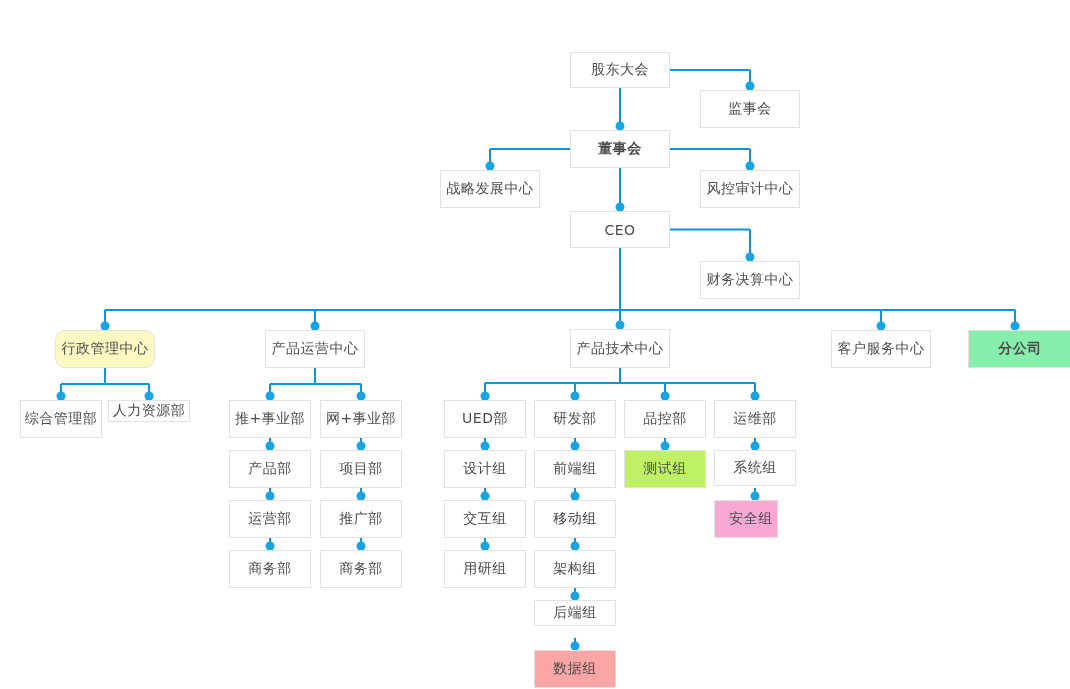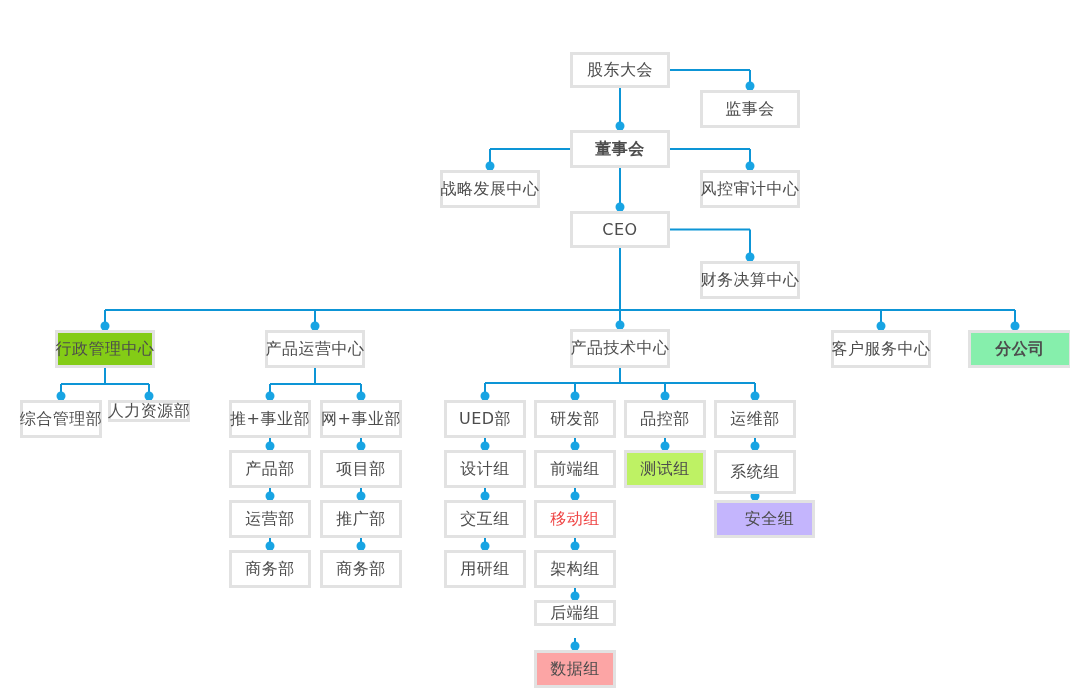--- a/index.html
+++ b/index.html
@@ -18,23 +18,23 @@
   #wires {
     position: absolute;
     left: 0;
     top: 0;
     pointer-events: none;
   }
   .org-node {
     position: absolute;
     box-sizing: border-box;
     background: #ffffff;
-    border: 3px solid #eab308;
+    border: 1px solid #eab308;
     color: #4c4c4c;
-    font-size: 16px;
+    font-size: 14px;
     display: flex;
     align-items: center;
     justify-content: center;
     white-space: nowrap;
     letter-spacing: 0.5px;
     z-index: 2;
   }
 </style>
 </head>
 <body>
@@ -127,44 +127,44 @@
       <circle cx="755" cy="496" r="4.5" fill="#18a4e3"></circle>
     </svg>
   <div id="nodes">
       <div class="org-node" style="left: 570px; top: 52px; width: 100px; height: 36px; border-color: rgb(226, 226, 226); background: rgb(255, 255, 255); color: rgb(76, 76, 76);">股东大会</div>
       <div class="org-node" style="left: 700px; top: 90px; width: 100px; height: 38px; border-color: rgb(226, 226, 226); background: rgb(255, 255, 255); color: rgb(76, 76, 76);">监事会</div>
       <div class="org-node" style="left: 570px; top: 130px; width: 100px; height: 38px; border-color: rgb(226, 226, 226); background: rgb(255, 255, 255); color: rgb(76, 76, 76); font-weight: bold;">董事会</div>
       <div class="org-node" style="left: 440px; top: 170px; width: 100px; height: 38px; border-color: rgb(226, 226, 226); background: rgb(255, 255, 255); color: rgb(76, 76, 76);">战略发展中心</div>
       <div class="org-node" style="left: 700px; top: 170px; width: 100px; height: 38px; border-color: rgb(226, 226, 226); background: rgb(255, 255, 255); color: rgb(76, 76, 76);">风控审计中心</div>
       <div class="org-node" style="left: 570px; top: 211px; width: 100px; height: 37px; border-color: rgb(226, 226, 226); background: rgb(255, 255, 255); color: rgb(76, 76, 76);">CEO</div>
       <div class="org-node" style="left: 700px; top: 261px; width: 100px; height: 38px; border-color: rgb(226, 226, 226); background: rgb(255, 255, 255); color: rgb(76, 76, 76);">财务决算中心</div>
-      <div class="org-node" style="left: 55px; top: 330px; width: 100px; height: 38px; border-color: rgb(226, 226, 226); background: #84cc16; color: rgb(76, 76, 76);">行政管理中心</div>
+      <div class="org-node" style="left: 55px; top: 330px; width: 100px; height: 38px; border-color: rgb(226, 226, 226); background: #fef9c3; color: rgb(76, 76, 76); border-radius: 10px;">行政管理中心</div>
       <div class="org-node" style="left: 265px; top: 330px; width: 100px; height: 38px; border-color: rgb(226, 226, 226); background: rgb(255, 255, 255); color: rgb(76, 76, 76);">产品运营中心</div>
       <div class="org-node" style="left: 570px; top: 329px; width: 100px; height: 39px; border-color: rgb(226, 226, 226); background: rgb(255, 255, 255); color: rgb(76, 76, 76);">产品技术中心</div>
       <div class="org-node" style="left: 831px; top: 330px; width: 100px; height: 38px; border-color: rgb(226, 226, 226); background: rgb(255, 255, 255); color: rgb(76, 76, 76);">客户服务中心</div>
       <div class="org-node" style="left: 968px; top: 330px; width: 104px; height: 38px; border-color: rgb(226, 226, 226); background: #86efac; color: rgb(76, 76, 76); font-weight: bold;">分公司</div>
       <div class="org-node" style="left: 20px; top: 400px; width: 82px; height: 38px; border-color: rgb(226, 226, 226); background: rgb(255, 255, 255); color: rgb(76, 76, 76);">综合管理部</div>
       <div class="org-node" style="left: 108px; top: 400px; width: 82px; height: 22px; border-color: rgb(226, 226, 226); background: rgb(255, 255, 255); color: rgb(76, 76, 76);">人力资源部</div>
       <div class="org-node" style="left: 229px; top: 400px; width: 82px; height: 38px; border-color: rgb(226, 226, 226); background: rgb(255, 255, 255); color: rgb(76, 76, 76);">推+事业部</div>
       <div class="org-node" style="left: 320px; top: 400px; width: 82px; height: 38px; border-color: rgb(226, 226, 226); background: rgb(255, 255, 255); color: rgb(76, 76, 76);">网+事业部</div>
       <div class="org-node" style="left: 444px; top: 400px; width: 82px; height: 38px; border-color: rgb(226, 226, 226); background: rgb(255, 255, 255); color: rgb(76, 76, 76);">UED部</div>
       <div class="org-node" style="left: 534px; top: 400px; width: 82px; height: 38px; border-color: rgb(226, 226, 226); background: rgb(255, 255, 255); color: rgb(76, 76, 76);">研发部</div>
       <div class="org-node" style="left: 624px; top: 400px; width: 82px; height: 38px; border-color: rgb(226, 226, 226); background: rgb(255, 255, 255); color: rgb(76, 76, 76);">品控部</div>
       <div class="org-node" style="left: 714px; top: 400px; width: 82px; height: 38px; border-color: rgb(226, 226, 226); background: rgb(255, 255, 255); color: rgb(76, 76, 76);">运维部</div>
       <div class="org-node" style="left: 229px; top: 450px; width: 82px; height: 38px; border-color: rgb(226, 226, 226); background: rgb(255, 255, 255); color: rgb(76, 76, 76);">产品部</div>
       <div class="org-node" style="left: 320px; top: 450px; width: 82px; height: 38px; border-color: rgb(226, 226, 226); background: rgb(255, 255, 255); color: rgb(76, 76, 76);">项目部</div>
       <div class="org-node" style="left: 444px; top: 450px; width: 82px; height: 38px; border-color: rgb(226, 226, 226); background: rgb(255, 255, 255); color: rgb(76, 76, 76);">设计组</div>
       <div class="org-node" style="left: 534px; top: 450px; width: 82px; height: 38px; border-color: rgb(226, 226, 226); background: rgb(255, 255, 255); color: rgb(76, 76, 76);">前端组</div>
       <div class="org-node" style="left: 624px; top: 450px; width: 82px; height: 38px; border-color: rgb(226, 226, 226); background: #bef264; color: rgb(76, 76, 76);">测试组</div>
-      <div class="org-node" style="left: 714px; top: 450px; width: 82px; height: 44px; border-color: rgb(226, 226, 226); background: rgb(255, 255, 255); color: rgb(76, 76, 76);">系统组</div>
+      <div class="org-node" style="left: 714px; top: 450px; width: 82px; height: 36px; border-color: rgb(226, 226, 226); background: rgb(255, 255, 255); color: rgb(76, 76, 76);">系统组</div>
       <div class="org-node" style="left: 229px; top: 500px; width: 82px; height: 38px; border-color: rgb(226, 226, 226); background: rgb(255, 255, 255); color: rgb(76, 76, 76);">运营部</div>
       <div class="org-node" style="left: 320px; top: 500px; width: 82px; height: 38px; border-color: rgb(226, 226, 226); background: rgb(255, 255, 255); color: rgb(76, 76, 76);">推广部</div>
       <div class="org-node" style="left: 444px; top: 500px; width: 82px; height: 38px; border-color: rgb(226, 226, 226); background: rgb(255, 255, 255); color: rgb(76, 76, 76);">交互组</div>
-      <div class="org-node" style="left: 534px; top: 500px; width: 82px; height: 38px; border-color: rgb(226, 226, 226); background: rgb(255, 255, 255); color: #ef4444;">移动组</div>
-      <div class="org-node" style="left: 714px; top: 500px; width: 101px; height: 38px; border-color: rgb(226, 226, 226); background: #c4b5fd; color: rgb(76, 76, 76); padding-left: 10px;">安全组</div>
+      <div class="org-node" style="left: 534px; top: 500px; width: 82px; height: 38px; border-color: rgb(226, 226, 226); background: rgb(255, 255, 255); color: #404040;">移动组</div>
+      <div class="org-node" style="left: 714px; top: 500px; width: 64px; height: 38px; border-color: rgb(226, 226, 226); background: #f9a8d4; color: rgb(76, 76, 76); padding-left: 10px;">安全组</div>
       <div class="org-node" style="left: 229px; top: 550px; width: 82px; height: 38px; border-color: rgb(226, 226, 226); background: rgb(255, 255, 255); color: rgb(76, 76, 76);">商务部</div>
       <div class="org-node" style="left: 320px; top: 550px; width: 82px; height: 38px; border-color: rgb(226, 226, 226); background: rgb(255, 255, 255); color: rgb(76, 76, 76);">商务部</div>
       <div class="org-node" style="left: 444px; top: 550px; width: 82px; height: 38px; border-color: rgb(226, 226, 226); background: rgb(255, 255, 255); color: rgb(76, 76, 76);">用研组</div>
       <div class="org-node" style="left: 534px; top: 550px; width: 82px; height: 38px; border-color: rgb(226, 226, 226); background: rgb(255, 255, 255); color: rgb(76, 76, 76);">架构组</div>
       <div class="org-node" style="left: 534px; top: 600px; width: 82px; height: 26px; border-color: rgb(226, 226, 226); background: rgb(255, 255, 255); color: rgb(76, 76, 76);">后端组</div>
       <div class="org-node" style="left: 534px; top: 650px; width: 82px; height: 38px; border-color: rgb(226, 226, 226); background: #fca5a5; color: rgb(76, 76, 76);">数据组</div>
     </div>
 </div>
 
 </body></html>

